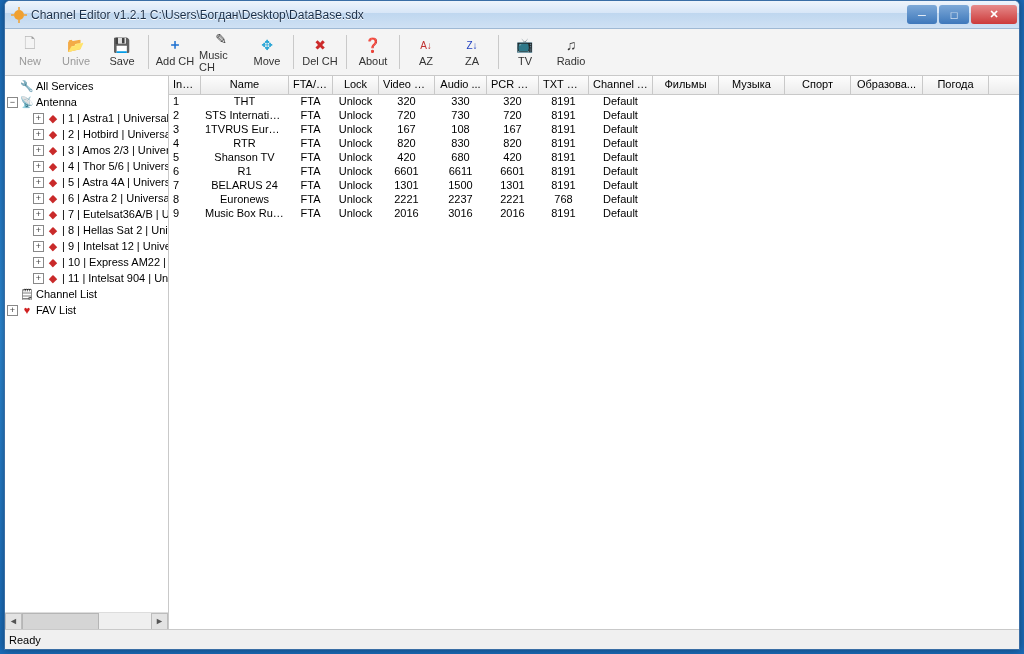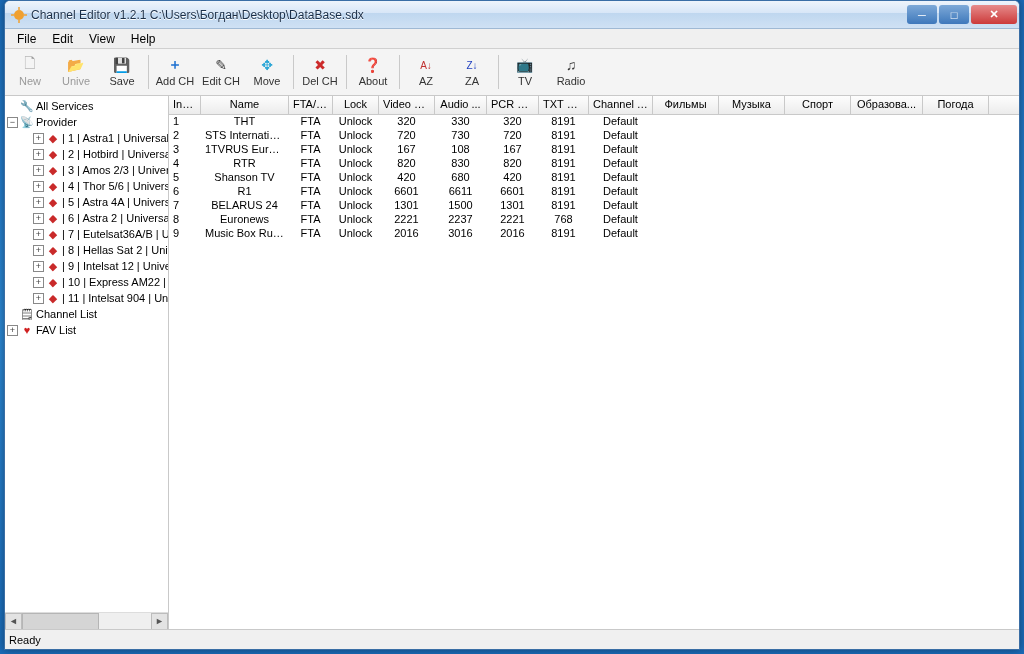--- a/index.html
+++ b/index.html
@@ -74,26 +74,20 @@
         </svg>
     </span>
     <span class="title">Channel Editor v1.2.1 C:\Users\Богдан\Desktop\DataBase.sdx</span>
     <div class="win-btns">
       <div class="win-btn win-min">─</div>
       <div class="win-btn win-max">□</div>
       <div class="win-btn win-close">✕</div>
     </div>
   </div>
 
-  <div class="menubar">
-    <div class="menu-item">File</div>
-    <div class="menu-item">Edit</div>
-    <div class="menu-item">View</div>
-    <div class="menu-item">Help</div>
-  </div>
 
   <div class="toolbar">
     <div class="tool-btn disabled">
         <span class="tool-icon">🗋</span>
         <span>New</span>
       </div>
     <div class="tool-btn disabled">
         <span class="tool-icon">📂</span>
         <span>Unive</span>
       </div>
@@ -101,21 +95,21 @@
         <span class="tool-icon">💾</span>
         <span>Save</span>
       </div>
     <div class="tool-sep"></div>
     <div class="tool-btn">
         <span class="tool-icon" style="color:#1b6fd0;font-weight:bold">＋</span>
         <span>Add CH</span>
       </div>
     <div class="tool-btn">
         <span class="tool-icon">✎</span>
-        <span>Edit CH</span>
+        <span>Music CH</span>
       </div>
     <div class="tool-btn">
         <span class="tool-icon" style="color:#2aa6d6">✥</span>
         <span>Move</span>
       </div>
     <div class="tool-sep"></div>
     <div class="tool-btn">
         <span class="tool-icon" style="color:#cc2a2a">✖</span>
         <span>Del CH</span>
       </div>
@@ -148,21 +142,21 @@
     <div class="tree">
       <div class="tree-content">
         <div class="tree-row">
           <span class="tree-exp blank"></span>
           <span class="tree-icon">🔧</span>
           <span>All Services</span>
         </div>
         <div class="tree-row">
           <span class="tree-exp">−</span>
           <span class="tree-icon">📡</span>
-          <span>Provider</span>
+          <span>Antenna</span>
         </div>
         <div id="sat-list">
             <div class="tree-row indent2">
               <span class="tree-exp">+</span>
               <span class="tree-icon" style="color:#c92a2a">◆</span>
               <span> | 1 |  Astra1  | Universal | </span>
             </div>
             <div class="tree-row indent2">
               <span class="tree-exp">+</span>
               <span class="tree-icon" style="color:#c92a2a">◆</span>

